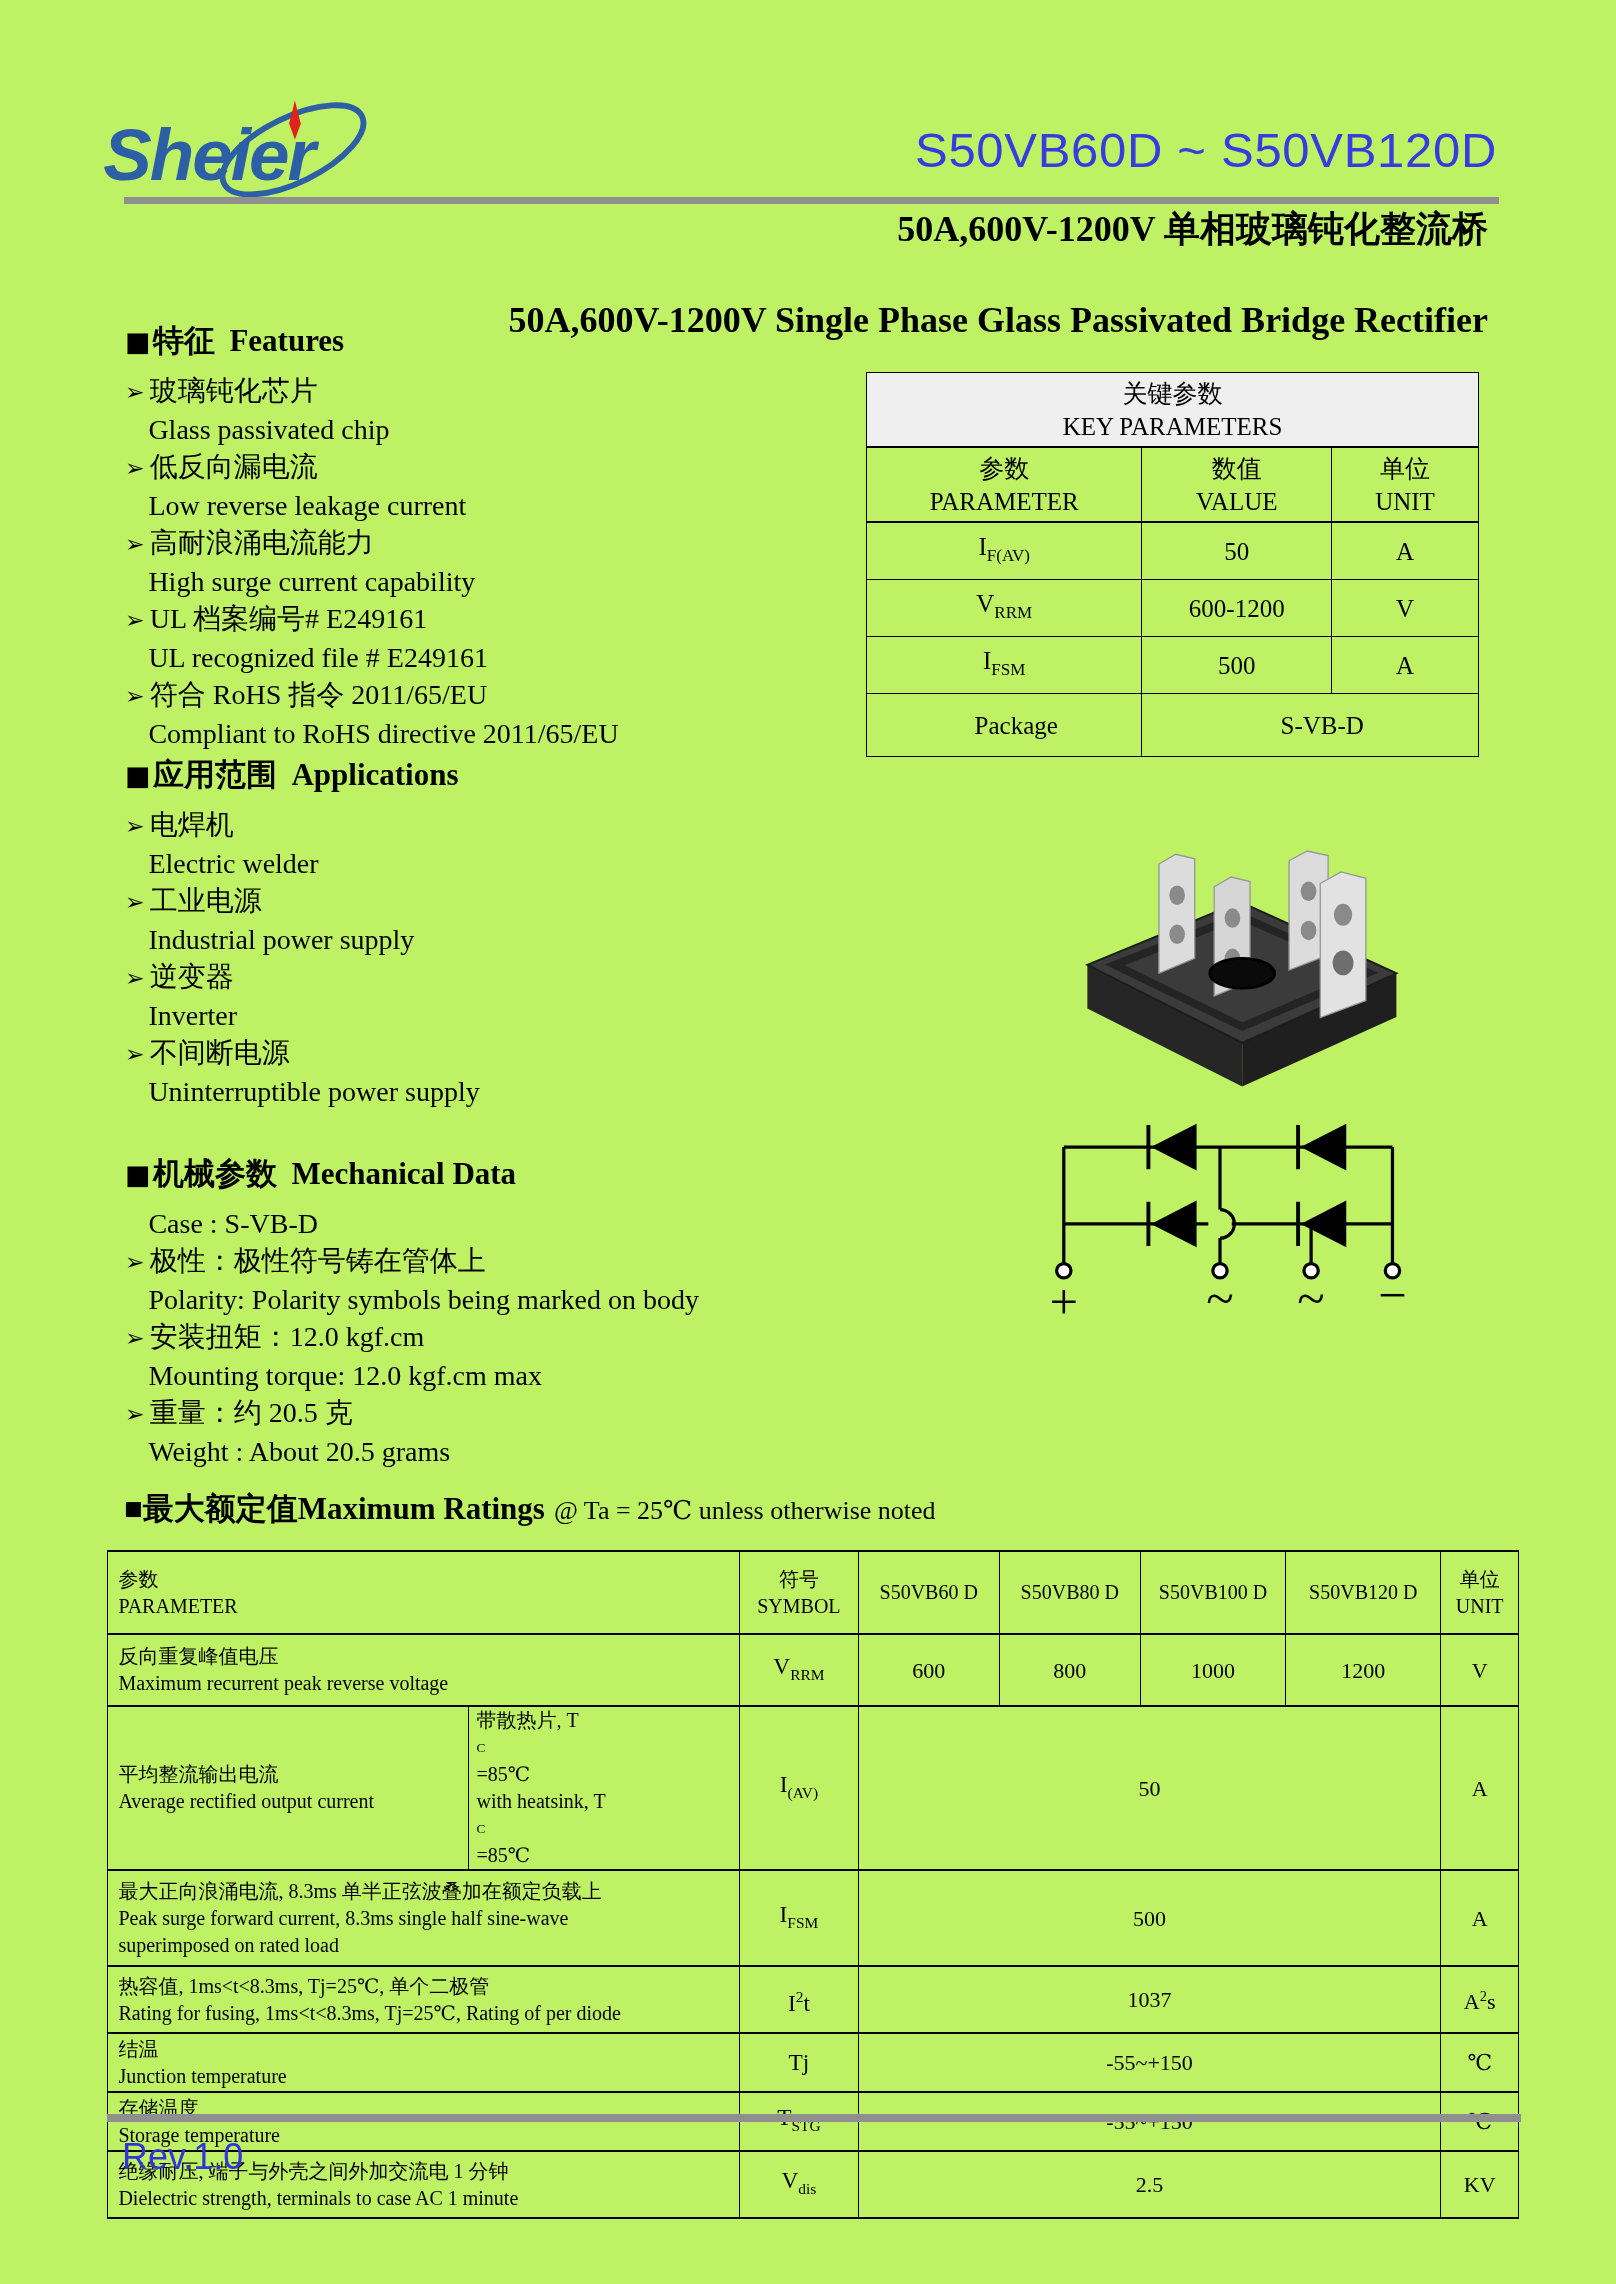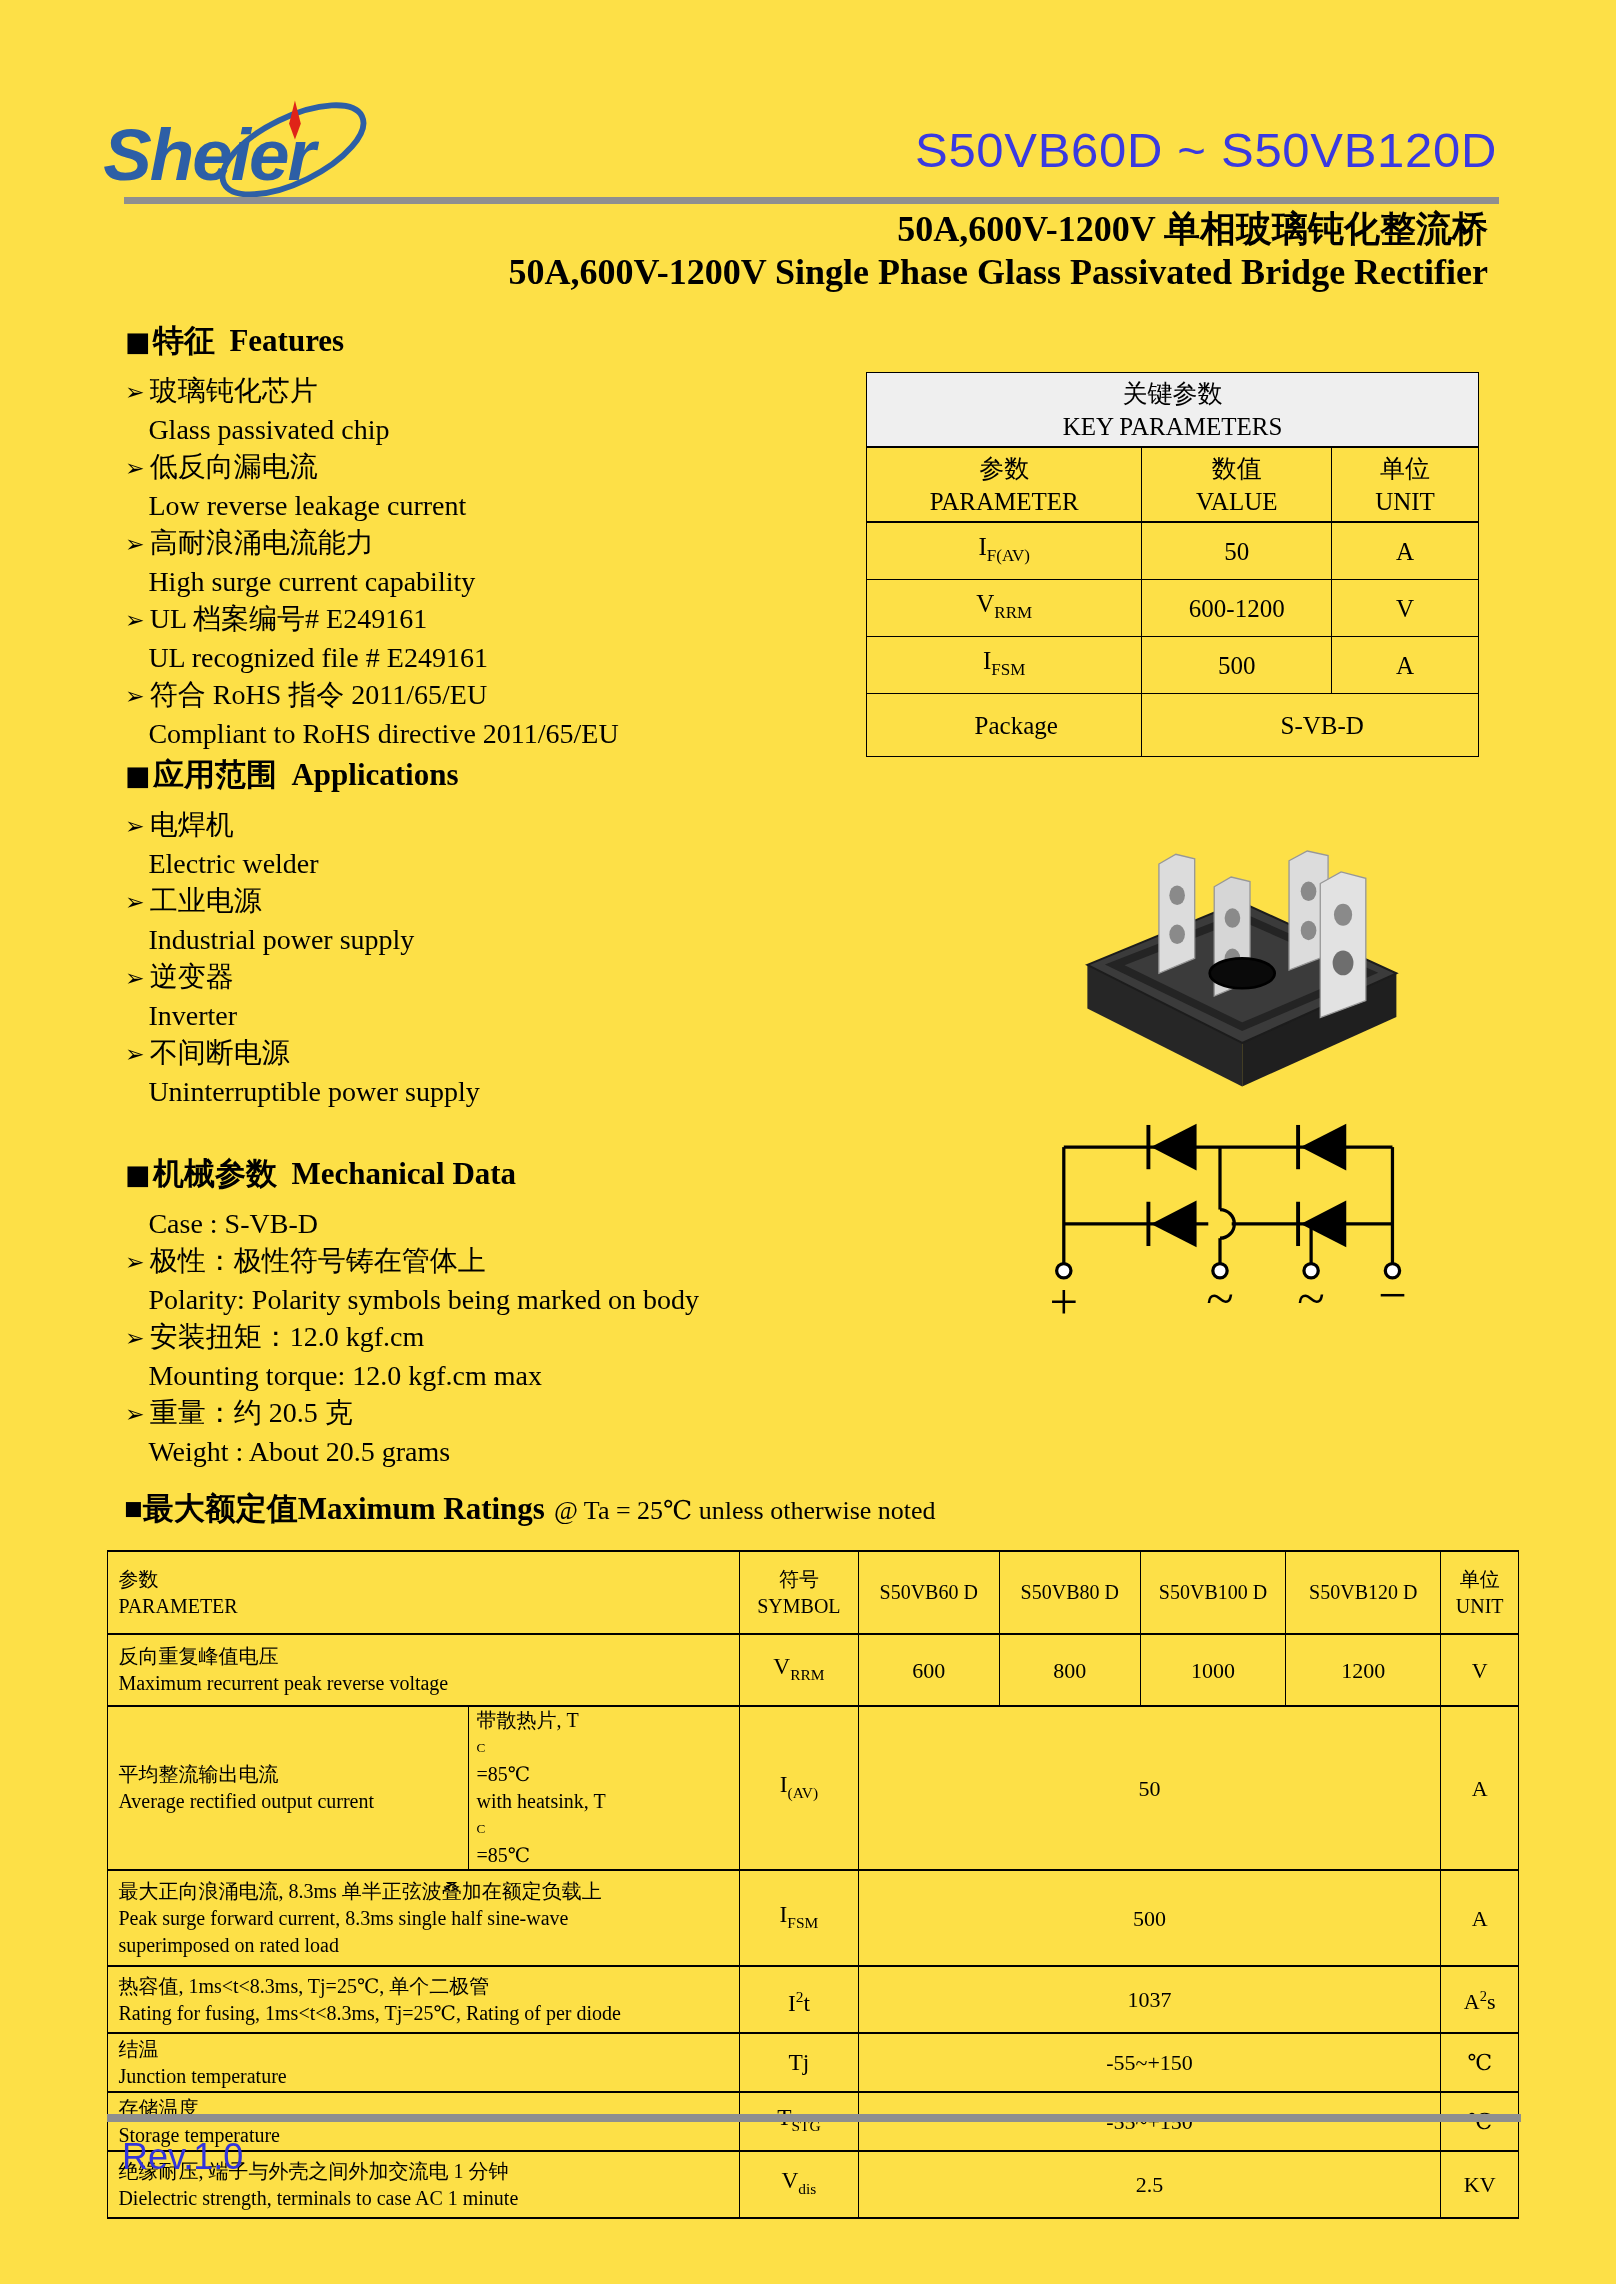--- a/index.html
+++ b/index.html
@@ -1,31 +1,31 @@
 <!DOCTYPE html>
 <html style="--title-blue: #3a3ae0; --rev-blue: #3335da; --logo-blue: #2d5fa6; --rule-gray: #8f8f8f; --kp-bg: #efefef;font-size:10.4px"><head>
 <meta charset="utf-8">
 <style>
   :root{
     --title-blue:#3a3ae0; --rev-blue:#3335da; --logo-blue:#2d5fa6;
     --spark-red:#e02318; --rule-gray:#8f8f8f; --kp-bg:#efefef;
   }
   html,body{margin:0;padding:0;background:#ffffff;}
-  .page{position:relative;width:1617px;height:2284px;background:#fde047;overflow:hidden;
+  .page{position:relative;width:1617px;height:2284px;background:#bef264;overflow:hidden;
         font-family:"Liberation Serif","DejaVu Serif",serif;color:#000;}
   .abs{position:absolute;}
 
   
   .doc-title{right:120px;top:122px;font-family:"Liberation Sans","DejaVu Sans",sans-serif;
              font-size:49px;color:var(--title-blue);letter-spacing:0.7px;white-space:nowrap;}
   .rule{background:var(--rule-gray);}
   .rule-top{left:124px;top:197px;width:1375px;height:6.5px;}
   .subtitle-block{left:316px;top:208px;width:1172px;text-align:right;font-weight:bold;}
   .subtitle-cn{font-size:36px;line-height:43px;}
-  .subtitle-en{font-size:36px;line-height:43px;}
+  .subtitle-en{font-size:36px;line-height:43px;margin-top:48px;}
 
   
   .sec h2{margin:0 0 10.4px 0;font-size:31px;font-weight:bold;white-space:nowrap;}
   .sec .marker{font-family:"DejaVu Sans",sans-serif;font-size:27px;margin-right:2.6px;}
   .sec .h-en{margin-left:14.3px;}
   .li-cn,.li-en{font-size:28px;line-height:37px;white-space:nowrap;}
   .li-en{padding-left:23.4px;}
   .bullet{font-family:"DejaVu Sans",sans-serif;font-size:23.4px;margin-right:5.2px;}
   .sec-features{left:125px;top:320px;}
   .sec-applications{left:125px;top:754px;}

